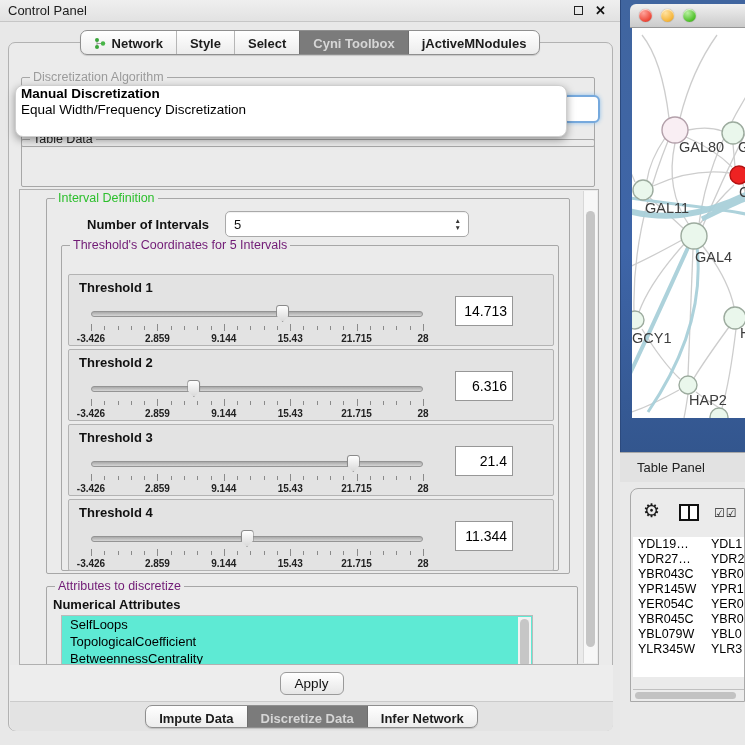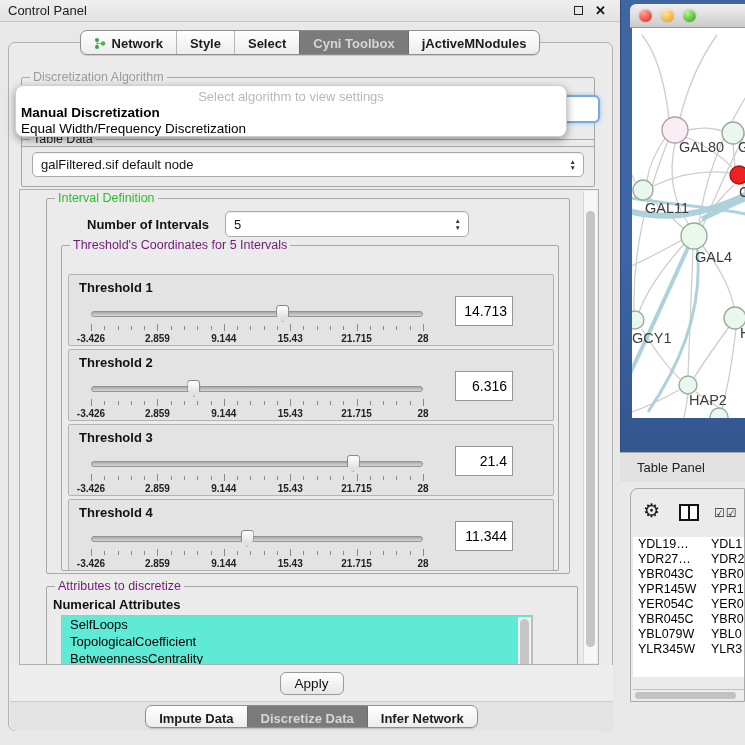--- a/index.html
+++ b/index.html
@@ -239,31 +239,26 @@
     </div>
 
     <div class="outer-panel">
 
       <div class="tbox" style="left:12px; top:34px; width:574px; height:70px;">
         <span class="tbox-label lbl-gray">Discretization Algorithm</span>
         <div class="combo-focused" style="left:540px; top:17px; width:38px; height:28px;"></div>
       </div>
 
       <div class="algo-popup">
-        <div class="popup-placeholder">Select algorithm to view settings</div>
         <div class="popup-opt bold">Manual Discretization</div>
         <div class="popup-opt">Equal Width/Frequency Discretization</div>
       </div>
 
       <div class="tbox" style="left:12px; top:96px; width:574px; height:48px;">
         <span class="tbox-label" style="color:#222;">Table Data</span>
-        <div class="combo" style="left:10px; top:12px; width:552px; height:25px;">
-          <span>galFiltered.sif default node</span>
-          <span class="stepper">▲<br>▼</span>
-        </div>
       </div>
 
       <div class="scroll-panel">
 
         <div class="tbox" style="left:26px; top:8px; width:524px; height:376px;">
           <span class="tbox-label lbl-green">Interval Definition</span>
           <span class="bold-label" style="left:40px; top:18px;">Number of Intervals</span>
           <div class="combo" style="left:178px; top:12px; width:244px; height:26px;">
             <span>5</span>
             <span class="stepper">▲<br>▼</span>

